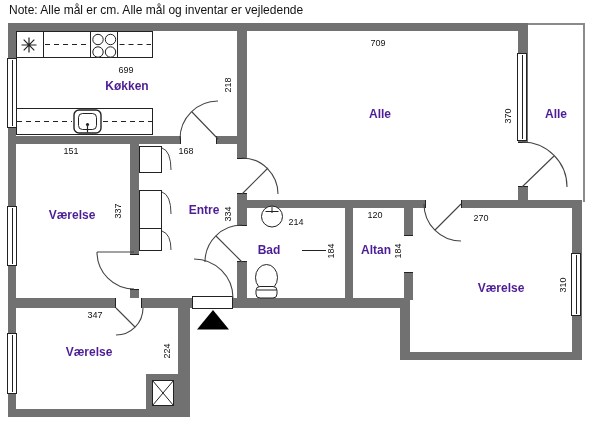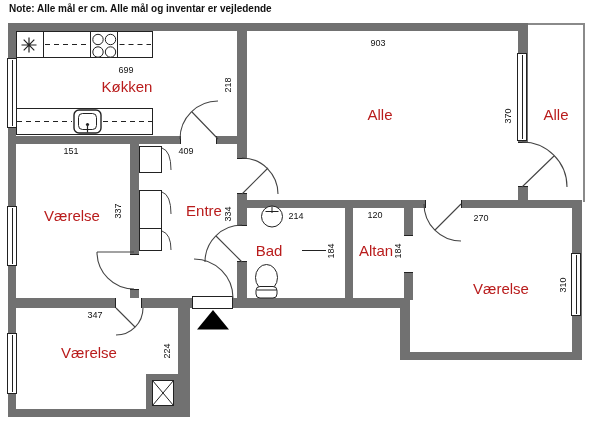--- a/index.html
+++ b/index.html
@@ -9,24 +9,24 @@
   }
   *{box-sizing:border-box;}
   .wall{position:absolute;background:#717171;z-index:1;}
   .thinline{position:absolute;background:#8a8a8a;z-index:1;}
   .gapH{position:absolute;background:#fff;border-left:1px solid #222;border-right:1px solid #222;z-index:2;}
   .gapV{position:absolute;background:#fff;border-top:1px solid #222;border-bottom:1px solid #222;z-index:2;}
   .win{position:absolute;background:#fff;border:1px solid #222;z-index:3;}
   .win::after{content:"";position:absolute;left:50%;top:1px;bottom:1px;width:1px;background:#222;}
   .slab{position:absolute;background:#fff;border:1px solid #222;z-index:3;}
   #lines{position:absolute;left:0;top:0;z-index:4;}
-  .note{position:absolute;left:9px;top:3px;font-size:10px;color:#111;z-index:5;white-space:nowrap;font-weight:bold;}
+  .note{position:absolute;left:9px;top:3px;font-size:12px;color:#111;z-index:5;white-space:nowrap;}
   .dim{position:absolute;font-size:9px;color:#111;z-index:5;transform:translate(-50%,-50%);white-space:nowrap;}
   .dim.rot{transform:translate(-50%,-50%) rotate(-90deg);}
-  .room-label{position:absolute;font-size:15px;font-weight:normal;color:#b91c1c;z-index:5;transform:translate(-50%,-50%);white-space:nowrap;}
+  .room-label{position:absolute;font-size:12px;font-weight:bold;color:#4c1d95;z-index:5;transform:translate(-50%,-50%);white-space:nowrap;}
 </style>
 </head>
 <body>
 
 <div id="plan">
 
   <div class="note">Note: Alle mål er cm. Alle mål og inventar er vejledende</div>
 
   <div class="wall" style="left:8px;top:23px;width:520px;height:8px"></div>
   <div class="wall" style="left:8px;top:23px;width:8px;height:394px"></div>
@@ -140,27 +140,27 @@
   <div class="room-label" style="left:556px;top:114px">Alle</div>
   <div class="room-label" style="left:72px;top:215px">Værelse</div>
   <div class="room-label" style="left:204px;top:210px">Entre</div>
   <div class="room-label" style="left:269px;top:250px">Bad</div>
   <div class="room-label" style="left:376px;top:250px">Altan</div>
   <div class="room-label" style="left:501px;top:288px">Værelse</div>
   <div class="room-label" style="left:89px;top:352px">Værelse</div>
 
   <div class="dim" style="left:126px;top:70px">699</div>
   <div class="dim rot" style="left:228px;top:85px">218</div>
-  <div class="dim" style="left:378px;top:43px">903</div>
+  <div class="dim" style="left:378px;top:43px">709</div>
   <div class="dim rot" style="left:508px;top:116px">370</div>
   <div class="dim" style="left:71px;top:151px">151</div>
   <div class="dim rot" style="left:118px;top:211px">337</div>
-  <div class="dim" style="left:186px;top:151px">409</div>
+  <div class="dim" style="left:186px;top:151px">168</div>
   <div class="dim rot" style="left:228px;top:214px">334</div>
-  <div class="dim" style="left:296px;top:216px">214</div>
+  <div class="dim" style="left:296px;top:222px">214</div>
   <div class="dim rot" style="left:331px;top:251px">184</div>
   <div class="dim" style="left:375px;top:215px">120</div>
   <div class="dim rot" style="left:398px;top:251px">184</div>
   <div class="dim" style="left:481px;top:218px">270</div>
   <div class="dim rot" style="left:563px;top:285px">310</div>
   <div class="dim" style="left:95px;top:315px">347</div>
   <div class="dim rot" style="left:167px;top:351px">224</div>
 
 </div>
 

